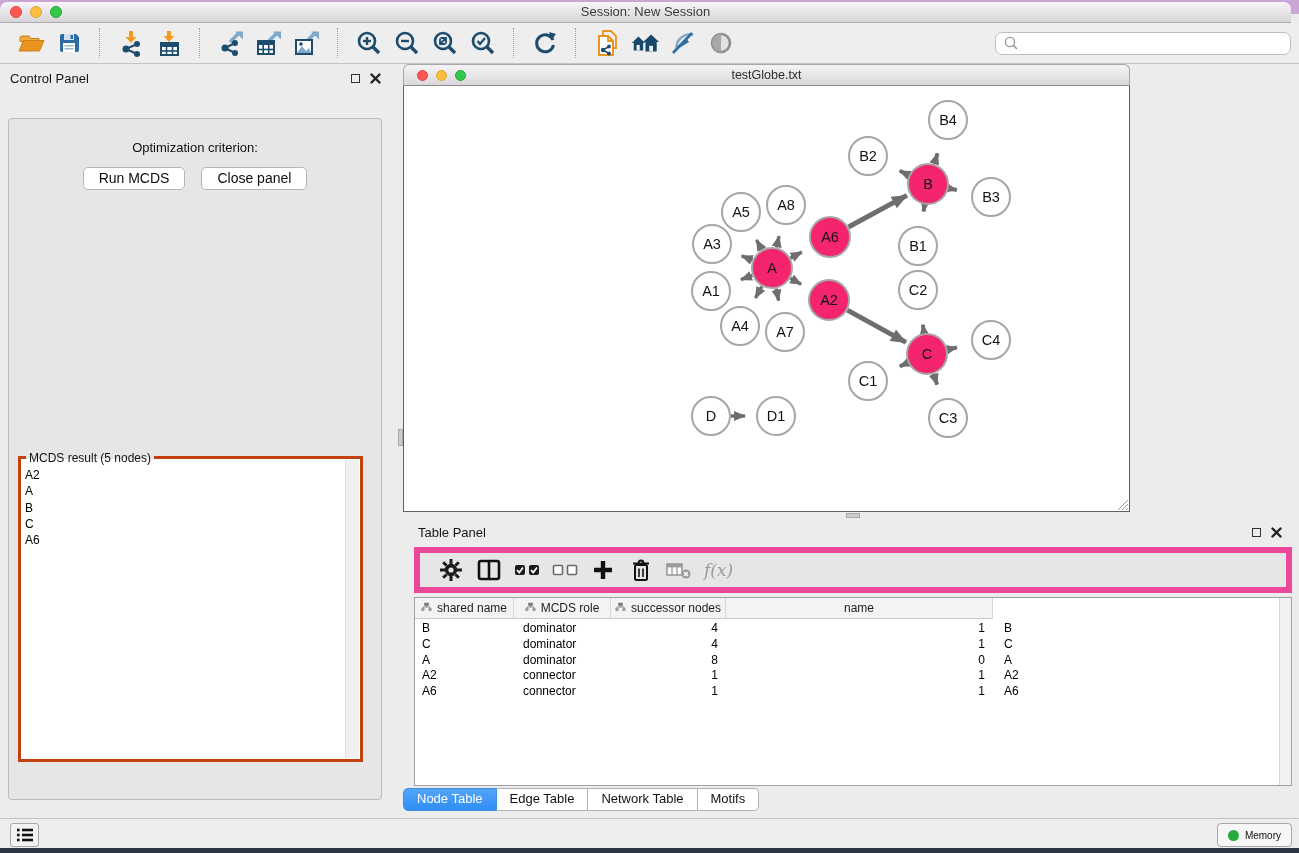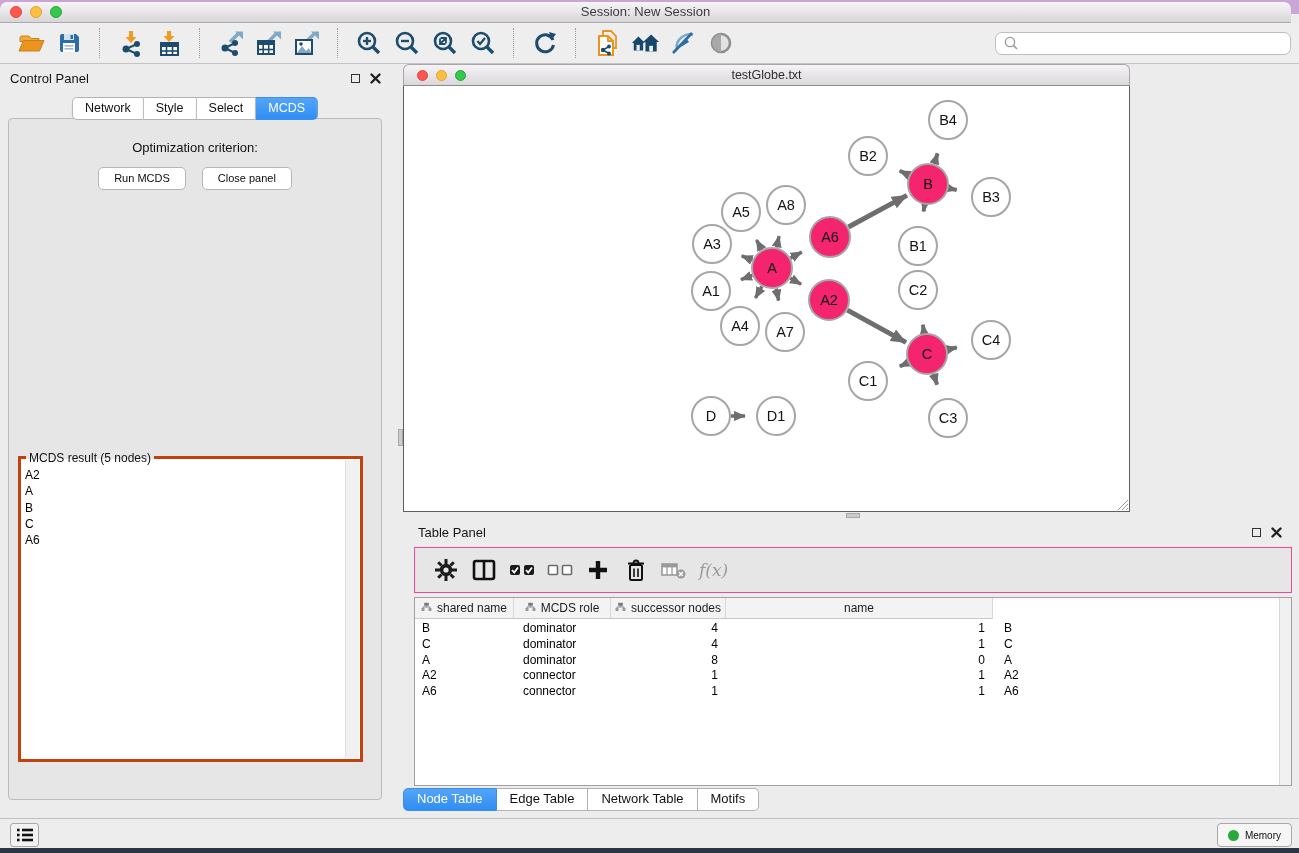--- a/index.html
+++ b/index.html
@@ -40,21 +40,21 @@
   .tab-pane{position:absolute;left:8px;right:8px;top:54px;bottom:12px;background:#e7e6e7;
             border:1px solid #bcbabc;border-radius:4px;box-sizing:border-box;}
   .opt-label{text-align:center;margin-top:21px;font-size:13px;color:#101010;}
   .select-box{position:relative;margin:8px auto 0;width:312px;height:22px;background:#fff;
               border:1px solid #b4b4b4;border-radius:4px;box-sizing:border-box;}
   .select-text{line-height:20px;padding-left:9px;font-size:13px;color:#101010;}
   .stepper{position:absolute;right:1px;top:1px;bottom:1px;width:20px;border-radius:3px;
            background:linear-gradient(#5caff9,#2f8df4);display:flex;flex-direction:column;
            align-items:center;justify-content:center;gap:2px;}
   .btn-row{display:flex;justify-content:center;gap:16px;margin-top:12px;}
-  .btn{background:#fff;border:1px solid #b6b6b6;border-radius:5px;font-size:11px;
+  .btn{background:#fff;border:1px solid #b6b6b6;border-radius:5px;font-size:14px;
        padding:2px 15px 3px;color:#0d0d0d;line-height:16px;cursor:default;}
   .result-box{position:absolute;left:9px;right:18px;top:337px;height:306px;
               border:3px solid #c2410c;background:#fff;box-sizing:border-box;}
   .result-legend{position:absolute;top:-8px;left:5px;padding:0 3px;font-size:12px;color:#111;
                  background:linear-gradient(#e7e6e7 55%,#ffffff 55%);}
   .result-list{position:absolute;inset:8px 14px 1px 4px;font-size:12px;color:#000;}
   .result-list div{line-height:16.3px;}
   .result-scroll{position:absolute;top:1px;bottom:1px;right:1px;width:13px;background:#f2f1f2;
                  border-left:1px solid #e2e1e2;}
   
@@ -68,21 +68,21 @@
   .nw-canvas{position:absolute;top:22px;left:0;right:0;bottom:0;background:#fff;
              border:1px solid #606060;border-top:none;box-sizing:border-box;}
   .resize-grip{position:absolute;right:1px;bottom:1px;}
   #left-thumb{position:absolute;left:398px;top:429px;width:5px;height:17px;background:#cccccc;
               border:1px solid #a8a8a8;box-sizing:border-box;}
   #bottom-thumb{position:absolute;left:846px;top:513px;width:14px;height:5px;background:#cccccc;
               border:1px solid #a8a8a8;box-sizing:border-box;}
   
   #table-panel{position:absolute;left:403px;top:520px;width:896px;height:298px;}
   .tp-toolbar{position:absolute;left:11px;right:7px;top:27px;height:46px;background:#e7e6e7;
-              border:1px solid #ec4899;display:flex;align-items:center;padding-left:12px;
+              border:6px solid #ec4899;display:flex;align-items:center;padding-left:12px;
               box-sizing:border-box;}
   .tp-icon{width:30px;height:30px;display:flex;align-items:center;justify-content:center;margin:0 4px;}
   .fx{font-family:"DejaVu Serif",serif;font-style:italic;font-size:17px;color:#9a9a9a;margin-left:6px;}
   .tp-table{position:absolute;left:11px;right:7px;top:77px;bottom:32px;background:#fff;
             border:1px solid #a2a0a2;box-sizing:border-box;overflow:hidden;}
   .tgrid{display:grid;grid-template-columns:99px 97px 115px 267px 83px 1fr;}
   .th{background:#f3f3f3;border-bottom:1px solid #c9c9c9;border-right:1px solid #d8d8d8;
       height:21px;display:flex;align-items:center;justify-content:center;gap:5px;
       font-size:12px;color:#1c1c1c;box-sizing:border-box;}
   .th.filler{background:transparent;border-bottom:none;border-right:none;}
@@ -280,26 +280,20 @@
 <div id="control-panel">
   <div class="panel-title">Control Panel</div>
   <div class="panel-btns">
     <span class="mini-square"></span>
     <span>
       <svg width="11" height="11" viewBox="0 0 11 11">
           <path d="M1.5 1.5 L9.5 9.5 M9.5 1.5 L1.5 9.5" stroke="#222" stroke-width="2.4" stroke-linecap="round"></path>
         </svg>
     </span>
   </div>
-  <div class="seg-tabs" id="ctrl-tabs">
-      <div class="seg-tab">Network</div>
-      <div class="seg-tab">Style</div>
-      <div class="seg-tab">Select</div>
-      <div class="seg-tab active">MCDS</div>
-    </div>
   <div class="tab-pane">
     <div class="opt-label">Optimization criterion:</div>
     <div class="btn-row">
       <button class="btn">Run MCDS</button>
       <button class="btn">Close panel</button>
     </div>
     <div class="result-box">
       <div class="result-legend">MCDS result (5 nodes)</div>
       <div class="result-list" id="mcds-list">
           <div>A2</div>

